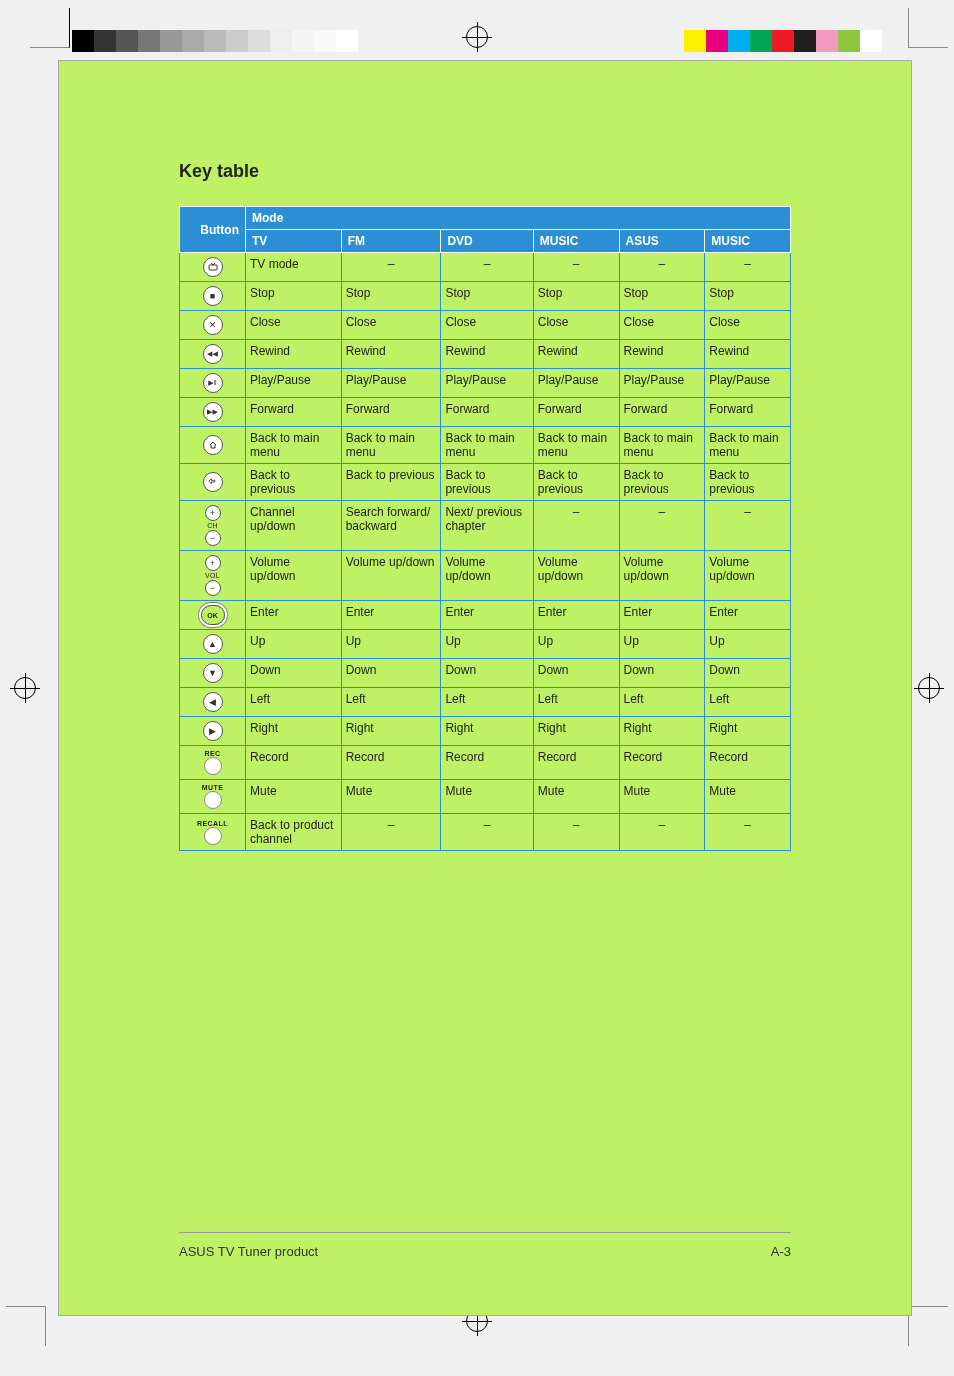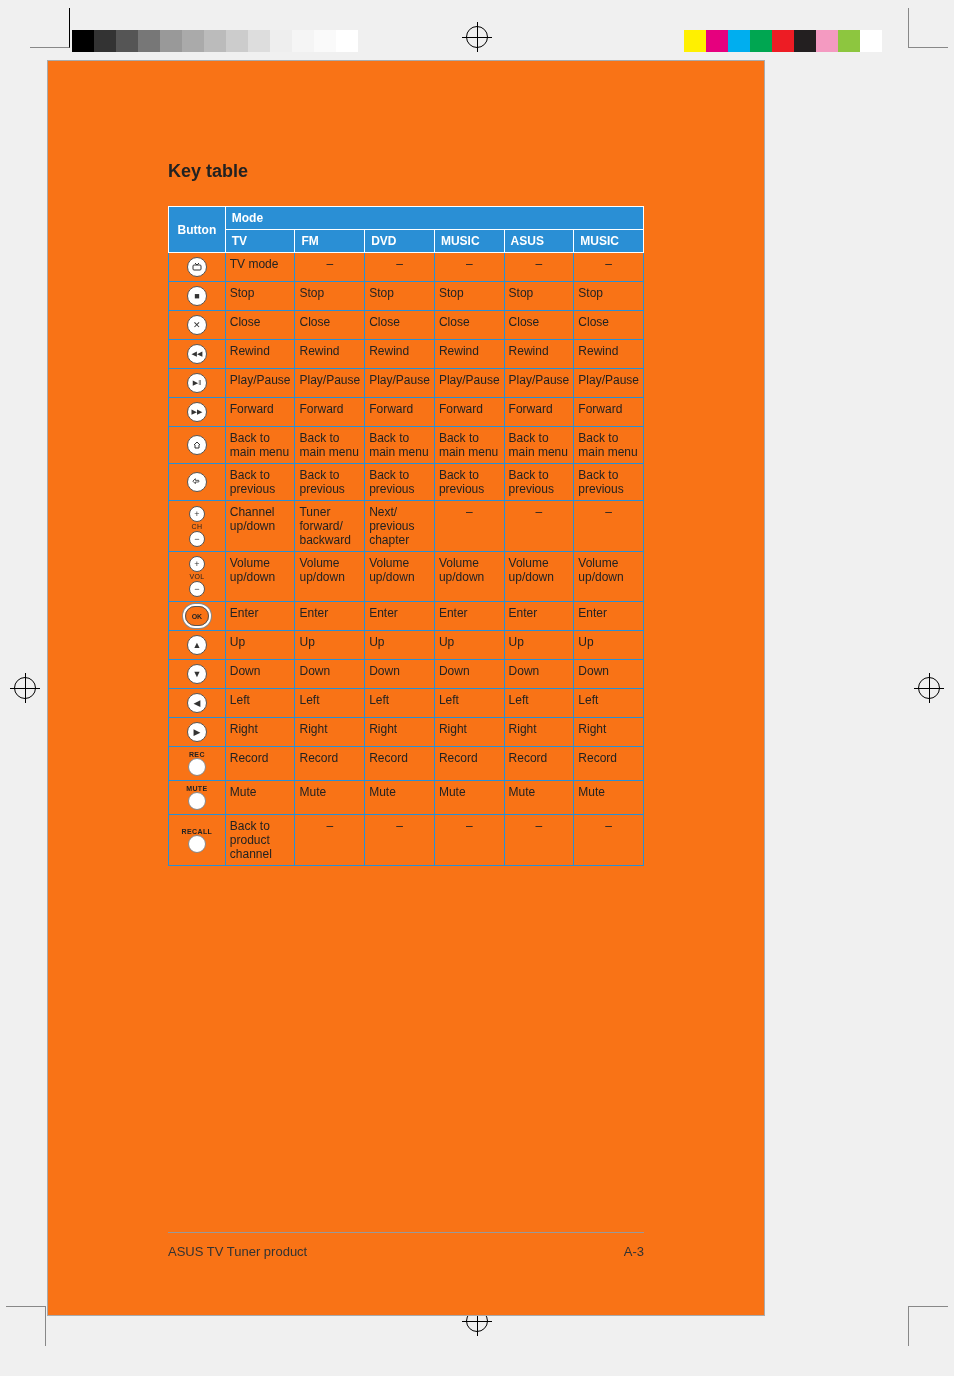--- a/index.html
+++ b/index.html
@@ -5,25 +5,25 @@
     * { box-sizing: border-box; margin: 0; padding: 0; }
     body {
       width: 954px;
       height: 1376px;
       background: #f0f0f0;
       font-family: Arial, Helvetica, sans-serif;
       position: relative;
     }
     .page {
       position: absolute;
-      left: 47px;
+      left: 58px;
       top: 60px;
-      width: 718px;
+      width: 854px;
       height: 1256px;
-      background: #f97316;
+      background: #bef264;
       border: 1px solid #aaa;
     }
     
     .crop-tl, .crop-tr, .crop-bl, .crop-br {
       position: absolute; width: 40px; height: 40px;
     }
     .crop-tl { left: 30px; top: 8px; border-right: 1px solid #000; border-bottom: 1px solid #888;}
     .crop-tr { right: 6px; top: 8px; border-left: 1px solid #888; border-bottom: 1px solid #888;}
     .crop-bl { left: 6px; bottom: 30px; border-right: 1px solid #888; border-top: 1px solid #888;}
     .crop-br { right: 6px; bottom: 30px; border-left: 1px solid #888; border-top: 1px solid #888;}
@@ -61,21 +61,21 @@
       color: #222;
     }
     thead th {
       background: #2a8fd5;
       color: #fff;
       font-weight: bold;
       padding: 4px 6px;
       border: 1px solid #fff;
       text-align: left;
     }
-    thead th.btnhead { text-align: center; width: 66px;}
+    thead th.btnhead { text-align: right; width: 66px;}
     thead tr.sub th { font-size: 12px; }
     tbody td {
       border: 1px solid #2a8fd5;
       padding: 4px 4px;
       vertical-align: top;
       text-align: left;
     }
     tbody td.icon-cell {
       text-align: center;
       vertical-align: middle;
@@ -261,21 +261,21 @@
           </tr>
           <tr>
             <td class="icon-cell">
               <span class="vstack">
                 <span class="rbtn">+</span>
                 <span class="lbl">CH</span>
                 <span class="rbtn">−</span>
               </span>
             </td>
             <td>Channel up/down</td>
-            <td>Tuner forward/ backward</td>
+            <td>Search forward/ backward</td>
             <td>Next/ previous chapter</td>
             <td class="dash">–</td>
             <td class="dash">–</td>
             <td class="dash">–</td>
           </tr>
           <tr>
             <td class="icon-cell">
               <span class="vstack">
                 <span class="rbtn">+</span>
                 <span class="lbl">VOL</span>

